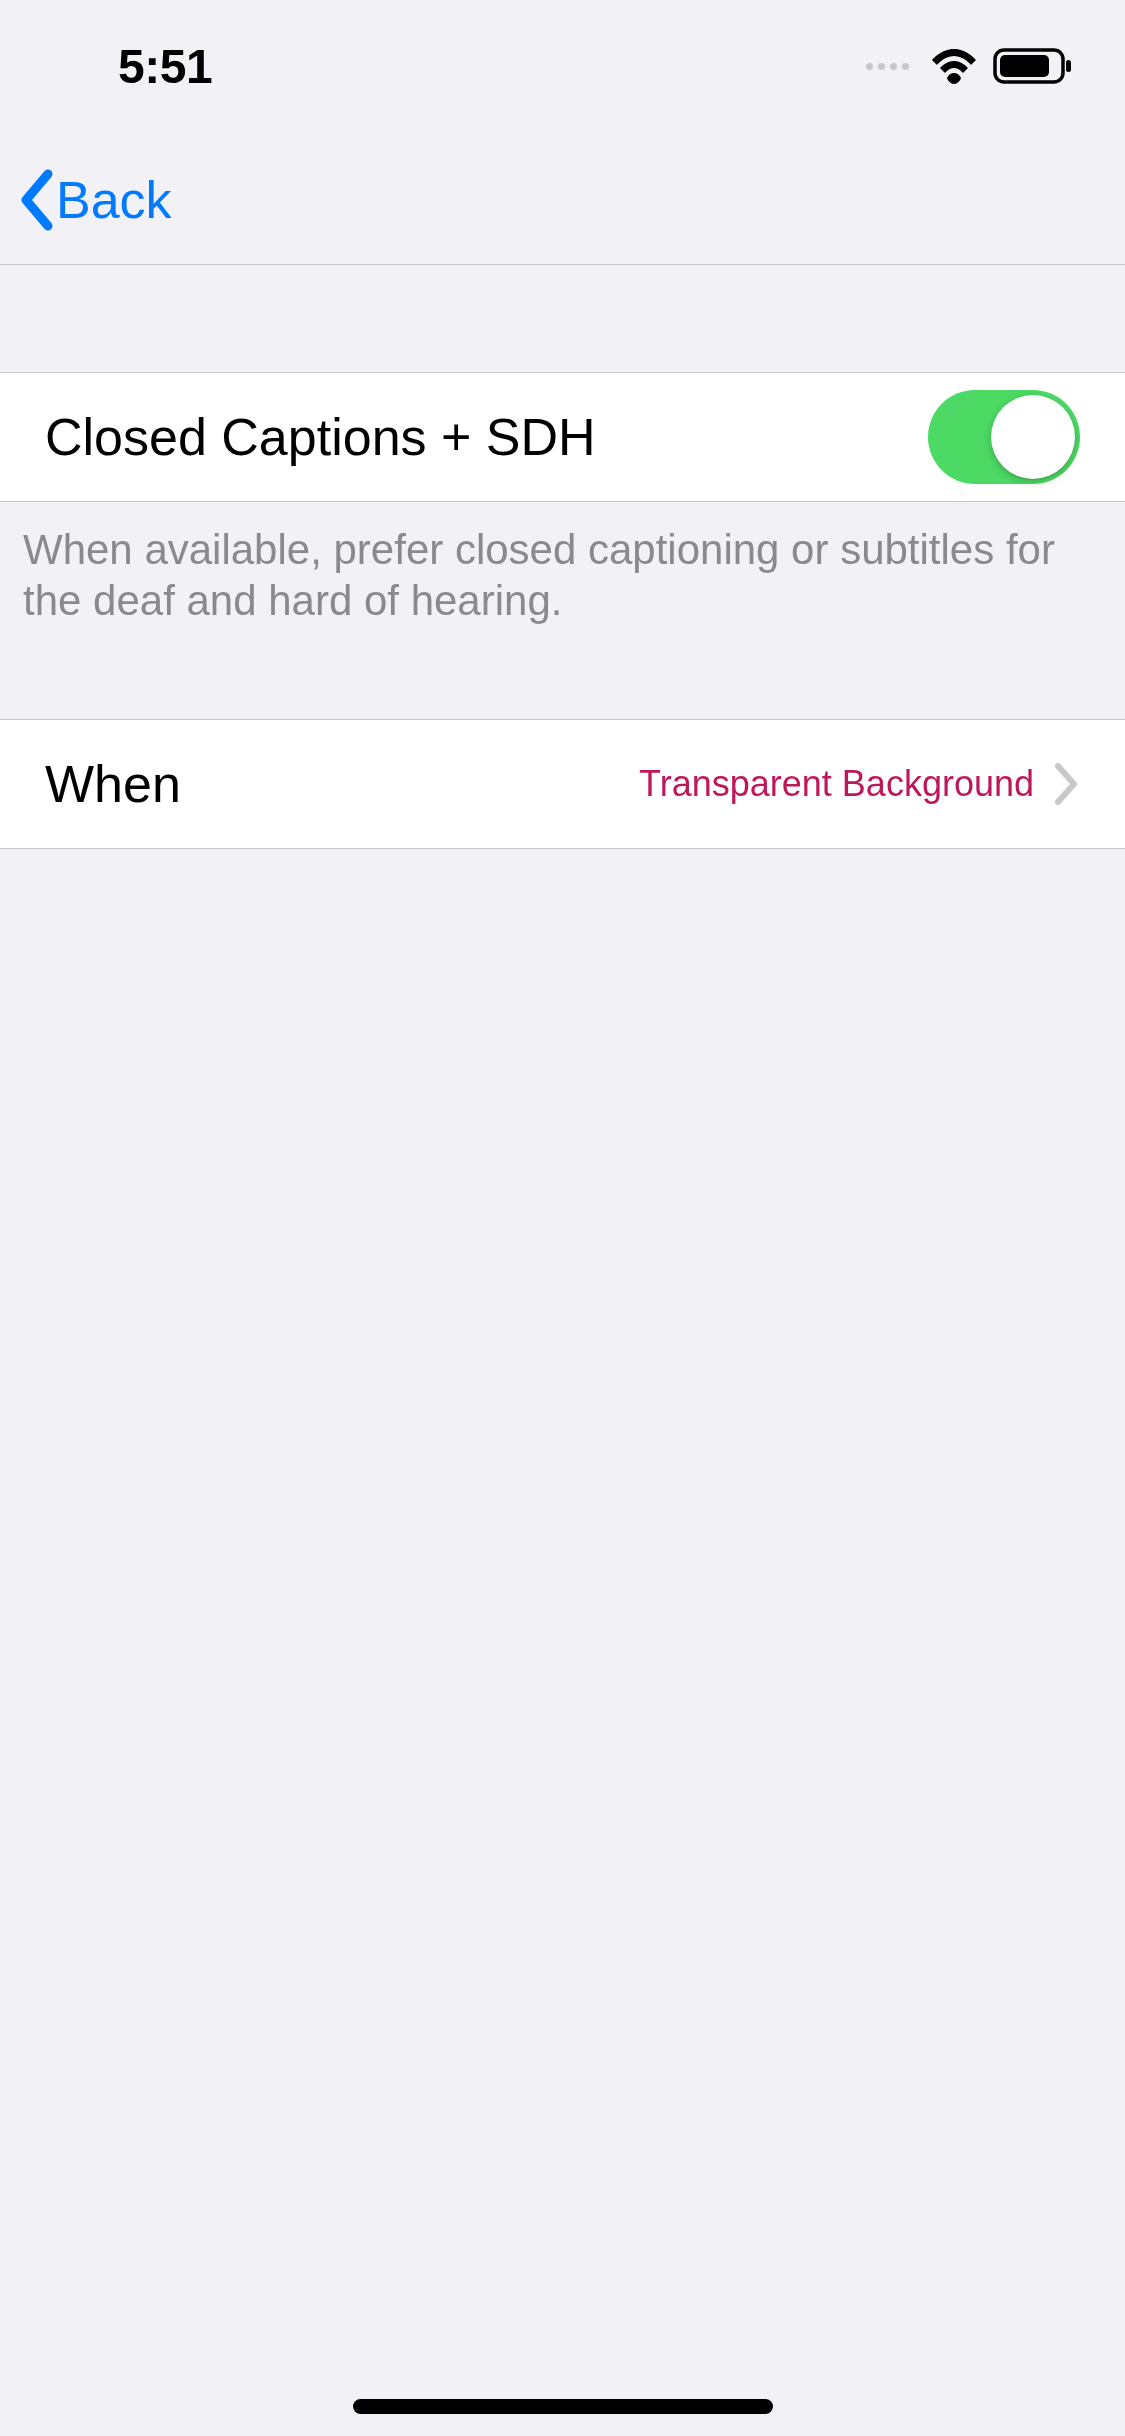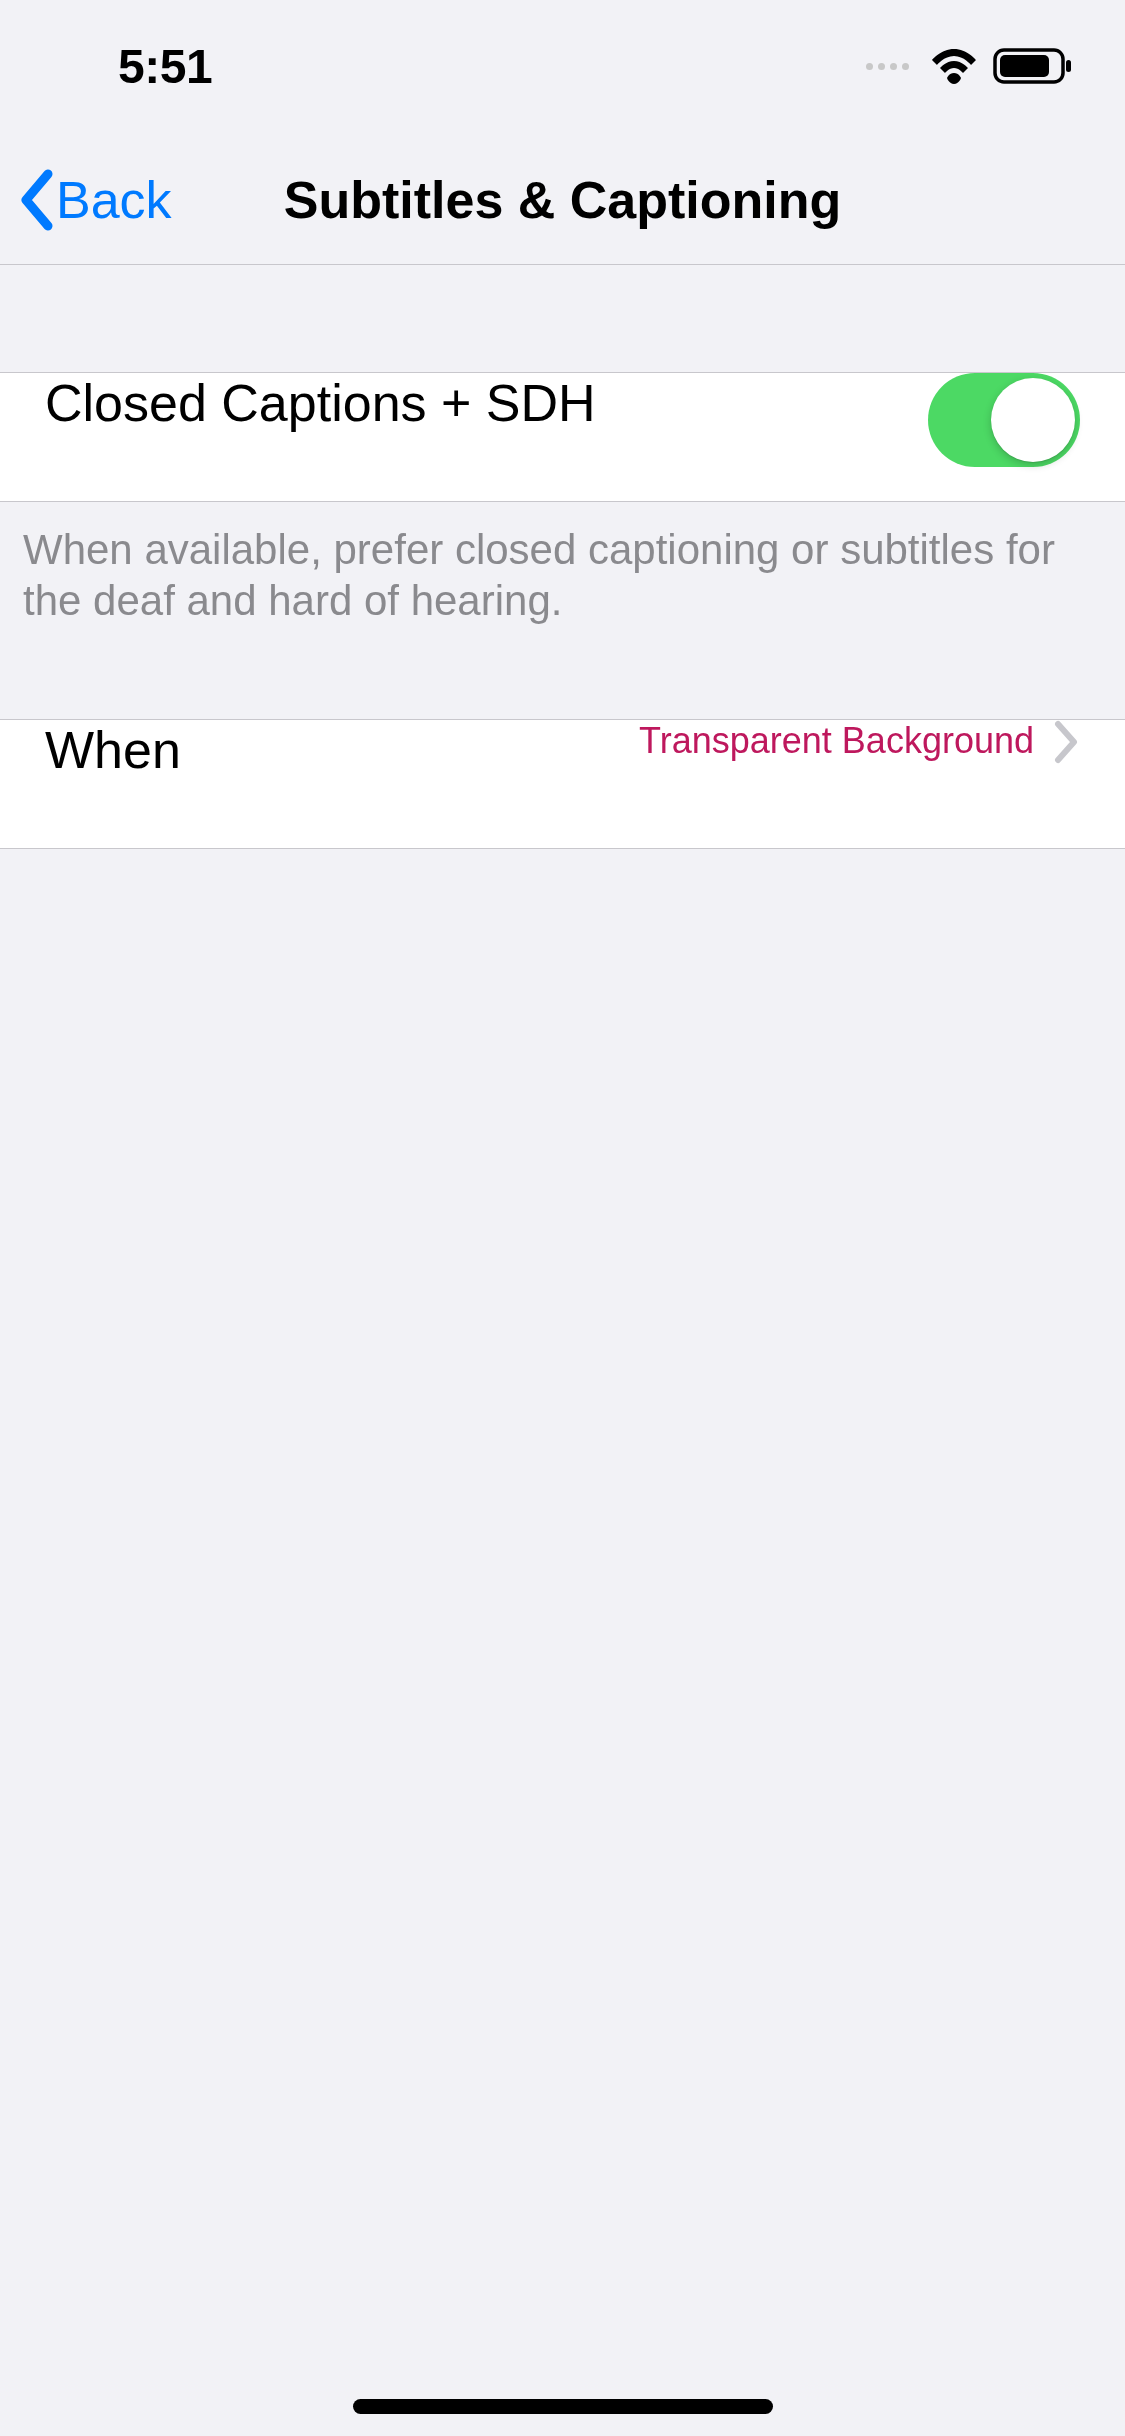--- a/index.html
+++ b/index.html
@@ -84,21 +84,21 @@
     }
     .group-spacer {
       height: 107px;
     }
     .cell {
       background: #fff;
       border-top: 1px solid #c8c7cc;
       border-bottom: 1px solid #c8c7cc;
       min-height: 130px;
       display: flex;
-      align-items: flex-start;
+      align-items: center;
       padding: 0 45px;
       font-size: 52px;
       color: #000;
     }
     .cell-label {
       flex: 0 0 auto;
     }
     .toggle {
       margin-left: auto;
       width: 152px;
@@ -179,21 +179,20 @@
 
 <div class="nav-bar">
   <div class="back-btn">
     <span class="back-chevron-icon">
       <svg width="38" height="64" viewBox="0 0 38 64">
         <polyline points="30,6 8,32 30,58" fill="none" stroke="#007aff" stroke-width="9" stroke-linecap="round" stroke-linejoin="round"></polyline>
       </svg>
     </span>
     <span>Back</span>
   </div>
-  <div class="nav-title">Subtitles &amp; Captioning</div>
 </div>
 
 <div class="content">
   <div class="group-spacer"></div>
 
   <div class="cell">
     <div class="cell-label">Closed Captions + SDH</div>
     <div class="toggle">
       <div class="toggle-knob"></div>
     </div>

